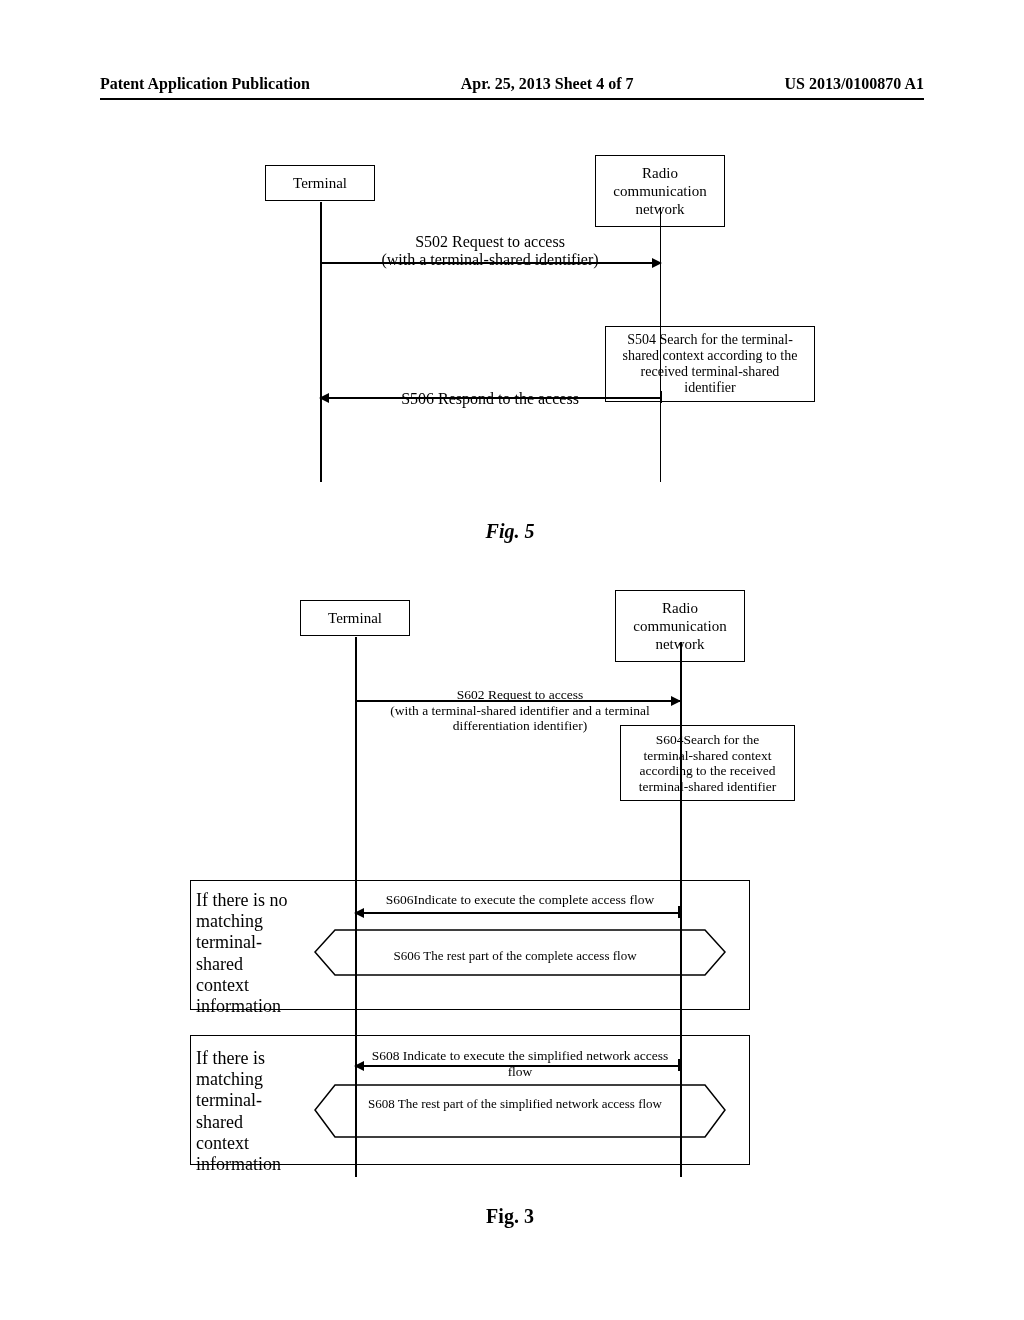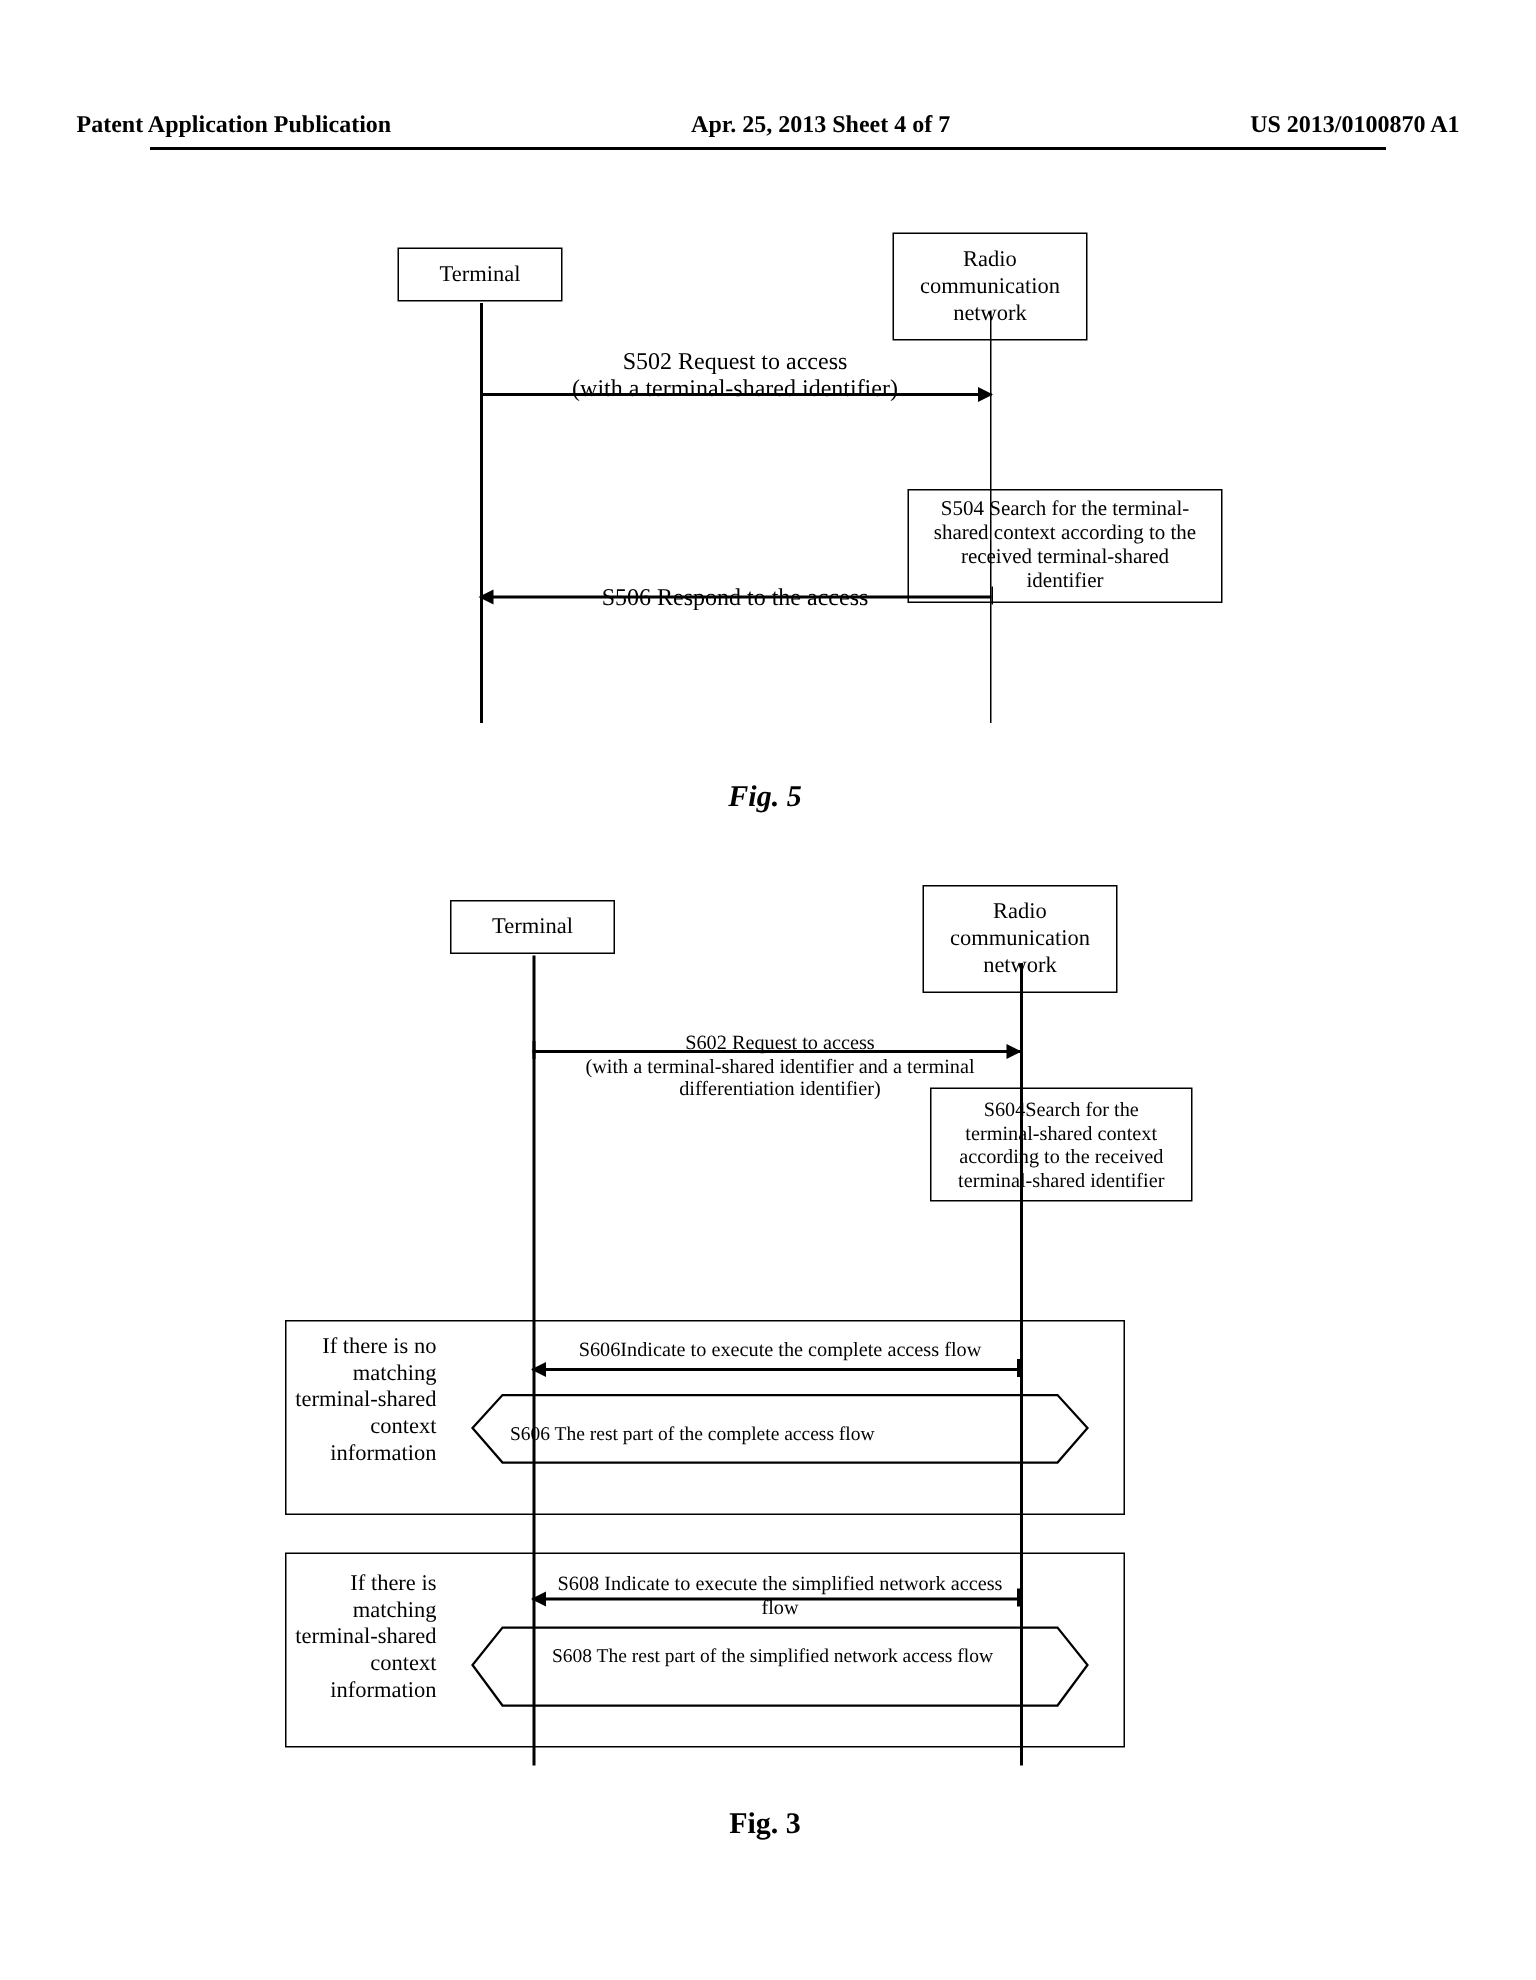--- a/index.html
+++ b/index.html
@@ -9,21 +9,21 @@
       font-family: "Times New Roman", Times, serif;
       background: white;
       position: relative;
       font-size: 15px;
     }
     .header {
       position: absolute;
       top: 75px;
       left: 0;
       right: 0;
-      padding: 0 51px;
+      padding: 0 100px;
       display: flex;
       justify-content: space-between;
       font-weight: bold;
       font-size: 16px;
     }
     .header-line {
       position: absolute;
       top: 98px;
       left: 100px;
       right: 100px;
@@ -98,31 +98,31 @@
     .fig6 .a1 { top: 110px; left: 165px; width: 325px; }
     .fig6 .a1-tick { top: 104px; left: 165px; }
     .fig6 .a1-label { top: 97px; left: 175px; width: 310px; font-size: 13.5px; }
 
     .fig6 .note-box { position: absolute; top: 135px; left: 430px; width: 175px; border: 1.5px solid #000; padding: 6px 17px; font-size: 13.5px; line-height: 1.15; text-align: center; }
 
     .group-box { position: absolute; border: 1.5px solid #000; }
     .fig6 .gb1 { top: 290px; left: 0; width: 560px; height: 130px; }
     .fig6 .gb2 { top: 445px; left: 0; width: 560px; height: 130px; }
 
-    .group-label { position: absolute; left: 6px; width: 95px; font-size: 15px; line-height: 1.18; text-align: right; }
+    .group-label { position: absolute; left: 6px; width: 95px; font-size: 18px; line-height: 1.18; text-align: left; }
     .fig6 .gl1 { top: 300px; }
     .fig6 .gl2 { top: 458px; }
 
     .fig6 .a606 { top: 322px; left: 165px; width: 325px; }
     .fig6 .a606-tick { top: 316px; left: 488px; }
     .fig6 .a606-label { top: 302px; left: 180px; width: 300px; font-size: 13.5px; }
     .flow-svg { position: absolute; }
 
     .fig6 .flow606-svg { top: 335px; left: 120px; }
-    .fig6 .flow606-txt { position: absolute; top: 358px; left: 150px; width: 350px; font-size: 13px; }
+    .fig6 .flow606-txt { position: absolute; top: 358px; left: 150px; width: 350px; font-size: 13px; text-align: center; }
 
     .fig6 .a608 { top: 475px; left: 165px; width: 325px; }
     .fig6 .a608-tick { top: 469px; left: 488px; }
     .fig6 .a608-label { top: 458px; left: 180px; width: 300px; font-size: 13.5px; }
 
     .fig6 .flow608-svg { top: 490px; left: 120px; }
     .fig6 .flow608-txt { position: absolute; top: 506px; left: 150px; width: 350px; font-size: 13px; text-align: center; }
 
     .fig6 .figcap { position: absolute; top: 615px; left: 0; width: 100%; text-align: center; font-weight: bold; font-size: 20px; }
   </style>

